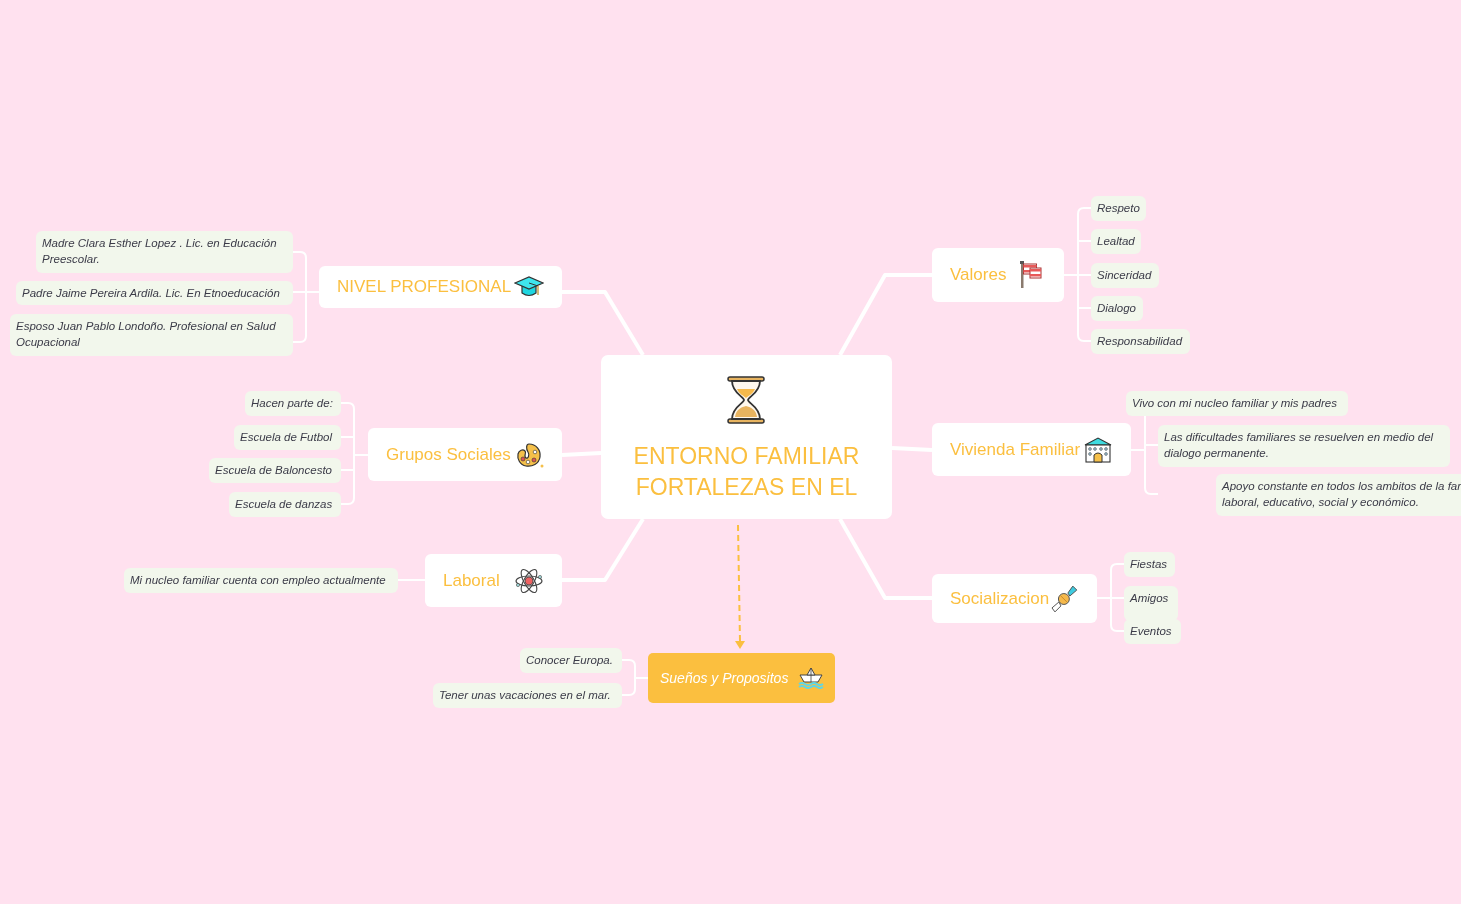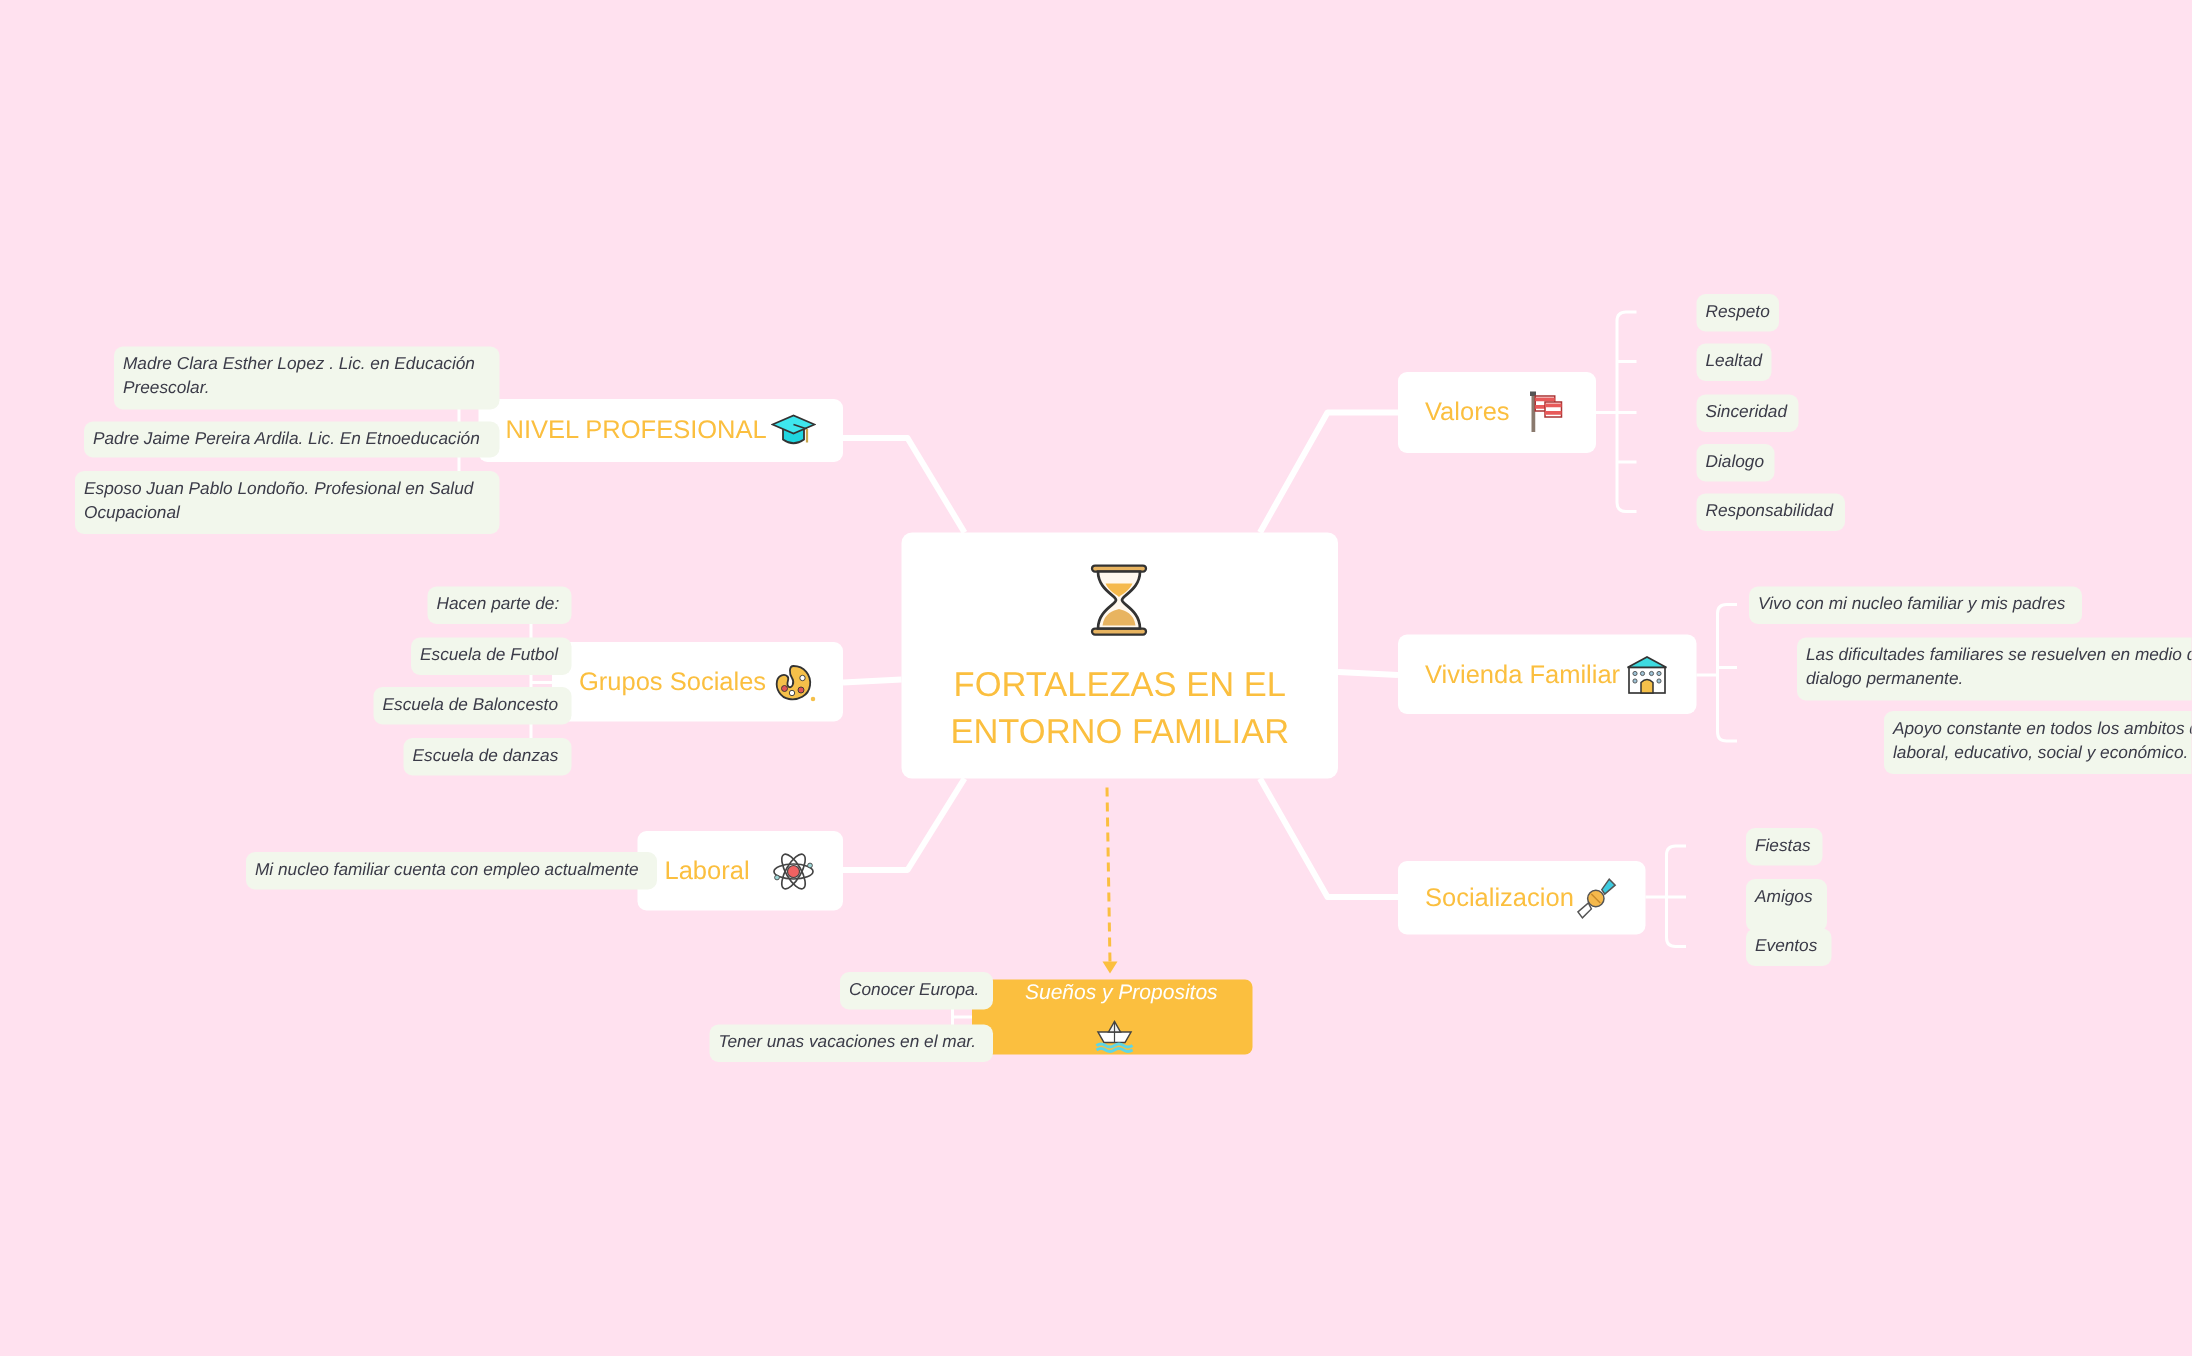--- a/index.html
+++ b/index.html
@@ -16,25 +16,25 @@
   .main-node .label { flex:1; white-space:nowrap; }
   .main-node .icon { width:30px; height:30px; margin-right:18px; display:flex; align-items:center; justify-content:center; }
   .central {
     position:absolute; left:601px; top:355px; width:291px; height:164px;
     background:#fff; border-radius:7px; text-align:center; color:#fbbf3f;
   }
   .central .icon { position:absolute; left:123px; top:20px; width:44px; height:50px; }
   .central .title { position:absolute; left:0; right:0; top:86px; font-size:23px; line-height:31px; }
   .leaf {
     position:absolute; background:#f2f7ec; border-radius:6px; box-sizing:border-box;
-    font-size:11.5px; font-style:italic; color:#3b3b48; padding:5px 6px; line-height:15.5px;margin-left:40px;
+    font-size:11.5px; font-style:italic; color:#3b3b48; padding:5px 6px; line-height:15.5px;
   }
   .dream {
     position:absolute; left:648px; top:653px; width:187px; height:50px; background:#fbbf3f; border-radius:5px;
-    color:#fff; font-style:italic; font-size:14px; display:flex; align-items:center; padding-left:12px; box-sizing:border-box;flex-direction:column;
+    color:#fff; font-style:italic; font-size:14px; display:flex; align-items:center; padding-left:12px; box-sizing:border-box;
   }
   .dream .label { flex:1; }
   .dream .icon { width:28px; height:24px; margin-right:10px; }
 </style>
 </head>
 <body>
 
 <svg class="lines">
   <g fill="none" stroke="#ffffff" stroke-width="4" stroke-linejoin="round">
 
@@ -82,22 +82,22 @@
 
 <div class="central">
   <svg class="icon" viewBox="0 0 44 50">
     <rect x="4" y="2" width="36" height="4" rx="2" fill="#e8b460" stroke="#333" stroke-width="1.5"></rect>
     <rect x="4" y="44" width="36" height="4" rx="2" fill="#e8b460" stroke="#333" stroke-width="1.5"></rect>
     <path d="M8,6 C8,18 20,22 20,25 C20,28 8,32 8,44 H36 C36,32 24,28 24,25 C24,22 36,18 36,6 Z" fill="#fff8ee" stroke="#333" stroke-width="1.8"></path>
     <path d="M13,14 H31 C29,19 24,21 22,23 C20,21 15,19 13,14 Z" fill="#f5b94c"></path>
     <path d="M11,42 C12,34 18,32 22,31 C26,32 32,34 33,42 Z" fill="#e8b460"></path>
   </svg>
   <div class="title">
+    <div>ENTORNO FAMILIAR</div>
     <div>FORTALEZAS EN EL</div>
-    <div>ENTORNO FAMILIAR</div>
   </div>
 </div>
 
 <div class="node main-node" style="left:319px;top:266px;width:243px;height:42px;">
   <span class="label">NIVEL PROFESIONAL</span>
   <svg class="icon" viewBox="0 0 30 30">
     <path d="M8,14 V21 Q15,26 22,21 V14 Z" fill="#1fd6e0" stroke="#333" stroke-width="1.2"></path>
     <polygon points="1,11 15,5 29,11 15,17" fill="#3ee6ee" stroke="#333" stroke-width="1.2"></polygon>
     <line x1="15" y1="11" x2="24" y2="14" stroke="#333" stroke-width="1"></line>
     <line x1="24" y1="14" x2="24" y2="23" stroke="#c9a64a" stroke-width="1.5"></line>

